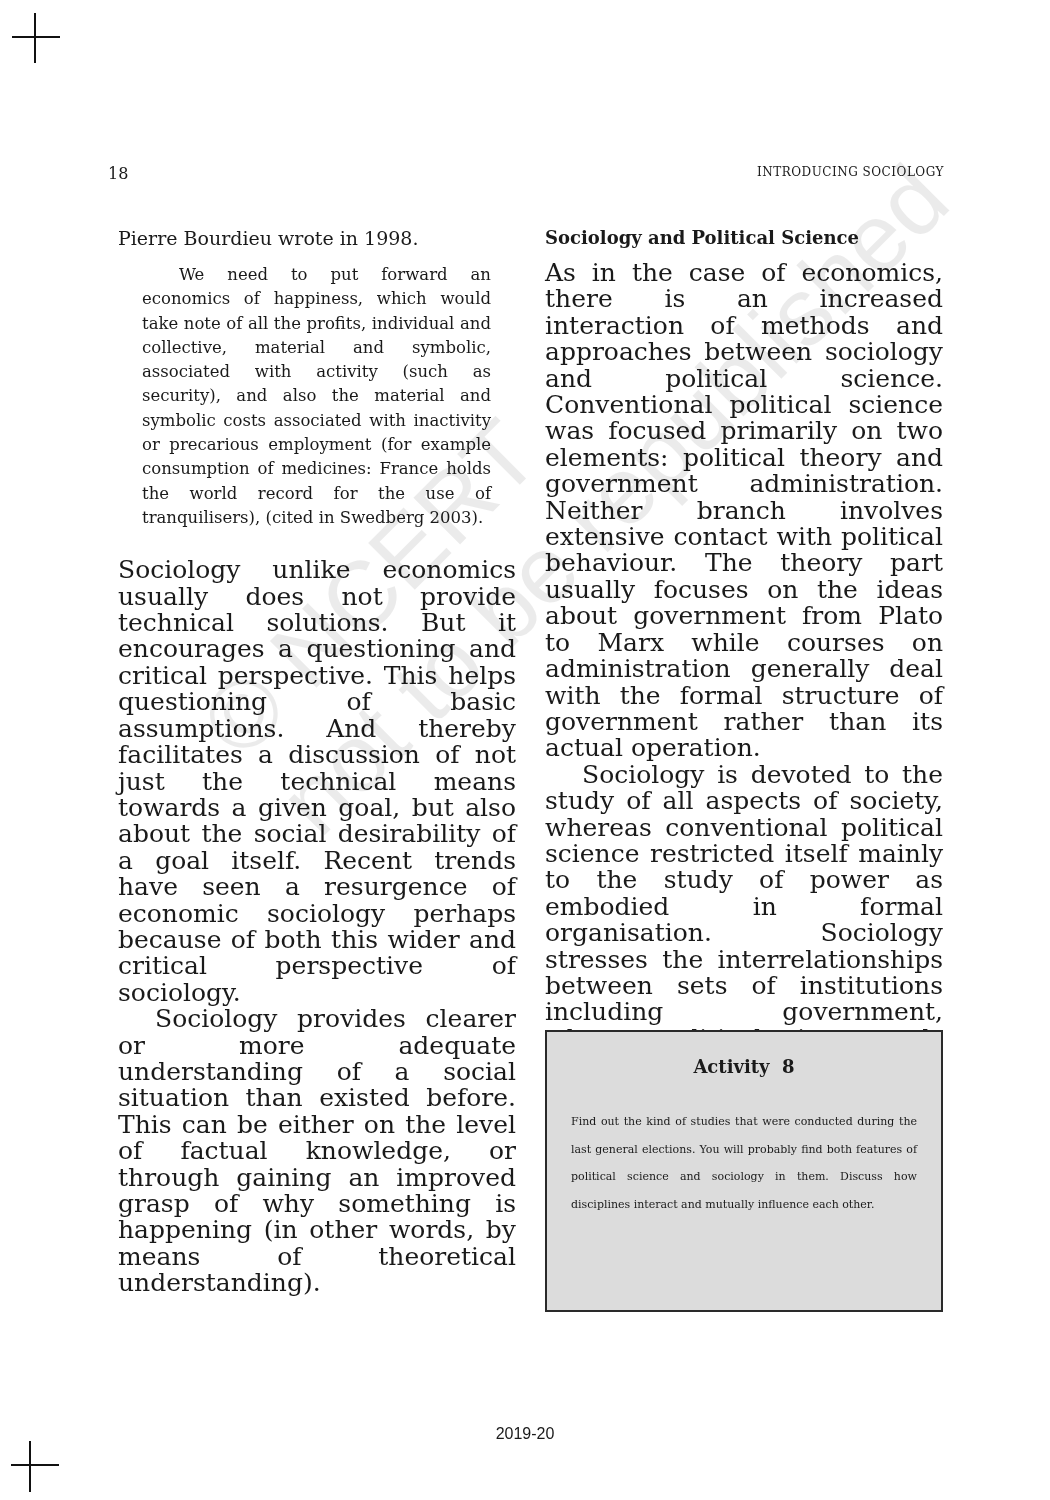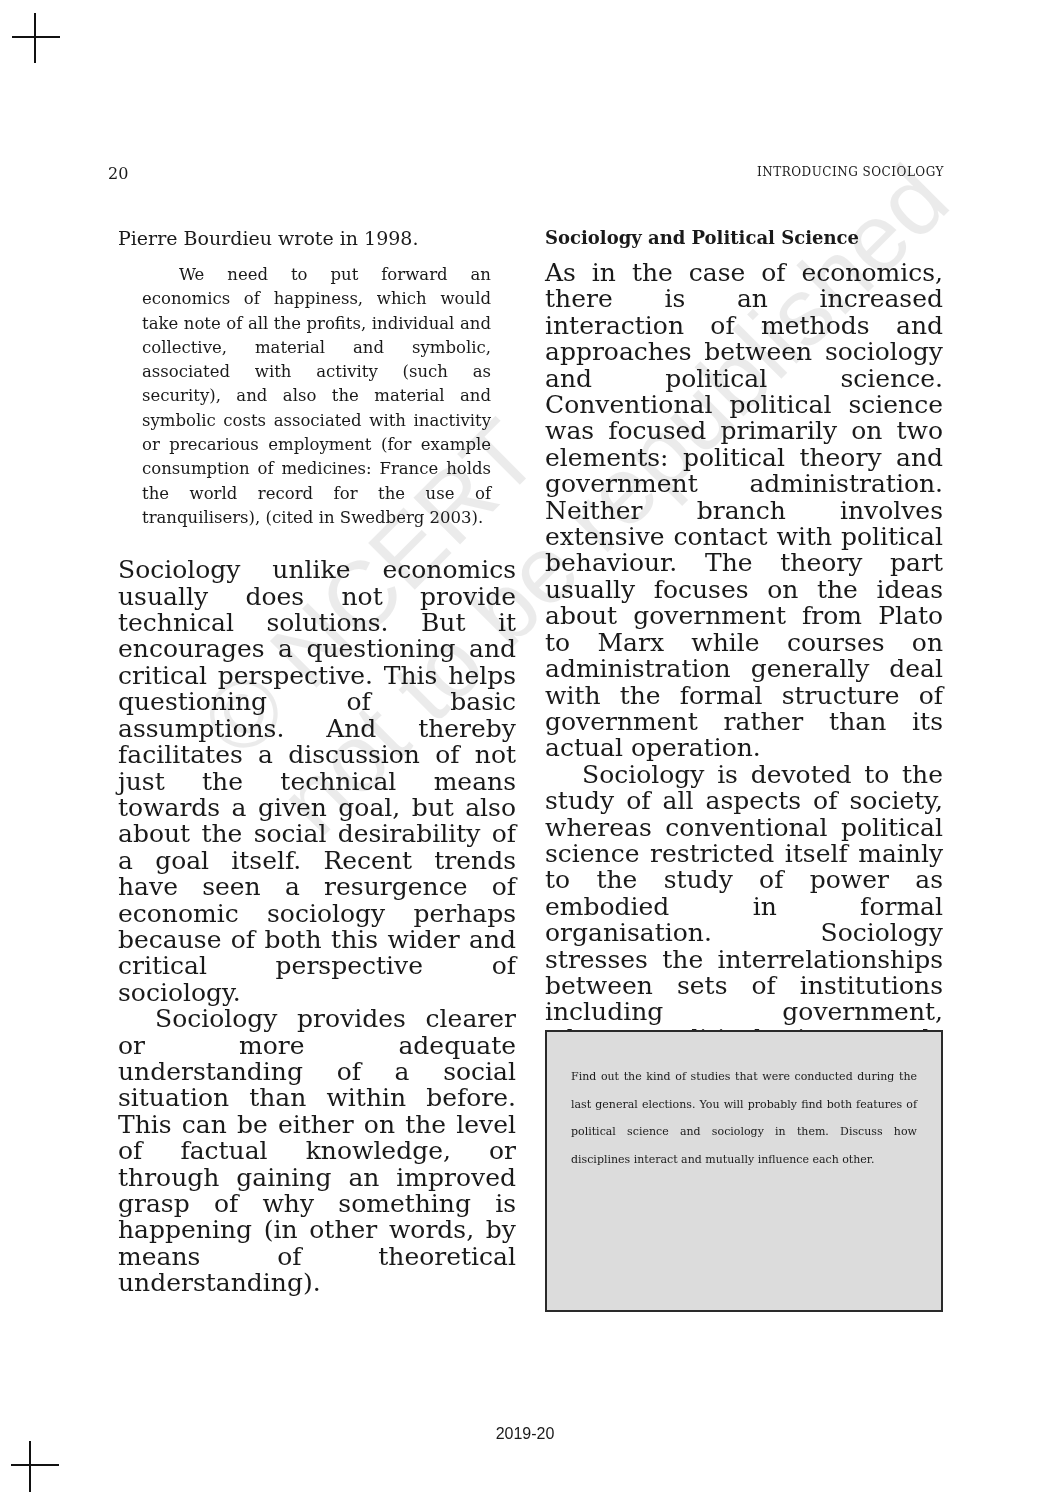--- a/index.html
+++ b/index.html
@@ -41,39 +41,40 @@
   }
 </style>
 </head>
 <body>
 
 <div class="crop" style="left:12px;top:36px;width:48px;height:2px;"></div>
 <div class="crop" style="left:34px;top:13px;width:2px;height:50px;"></div>
 <div class="crop" style="left:11px;top:1464px;width:48px;height:2px;"></div>
 <div class="crop" style="left:29px;top:1441px;width:2px;height:51px;"></div>
 
-<div class="page-number">20</div>
+<div class="page-number">18</div>
 <div class="running-head">INTRODUCING SOCIOLOGY</div>
 
 <div class="col col-left">
   <p class="lead-line">Pierre Bourdieu wrote in 1998.</p>
   <div class="quote">
     <p class="indent">We need to put forward an economics of happiness, which would take note of all the profits, individual and collective, material and symbolic, associated with activity (such as security), and also the material and symbolic costs associated with inactivity or precarious employment (for example consumption of medicines: France holds the world record for the use of tranquilisers), (cited in Swedberg 2003).</p>
   </div>
   <p class="body-text para-gap">Sociology unlike economics usually does not provide technical solutions. But it encourages a questioning and critical perspective. This helps questioning of basic assumptions. And thereby facilitates a discussion of not just the technical means towards a given goal, but also about the social desirability of a goal itself. Recent trends have seen a resurgence of economic sociology perhaps because of both this wider and critical perspective of sociology.</p>
-  <p class="body-text indent">Sociology provides clearer or more adequate understanding of a social situation than within before. This can be either on the level of factual knowledge, or through gaining an improved grasp of why something is happening (in other words, by means of theoretical understanding).</p>
+  <p class="body-text indent">Sociology provides clearer or more adequate understanding of a social situation than existed before. This can be either on the level of factual knowledge, or through gaining an improved grasp of why something is happening (in other words, by means of theoretical understanding).</p>
 </div>
 
 <div class="col col-right">
   <h2 class="section-heading">Sociology and Political Science</h2>
   <p class="body-text">As in the case of economics, there is an increased interaction of methods and approaches between sociology and political science. Conventional political science was focused primarily on two elements: political theory and government administration. Neither branch involves extensive contact with political behaviour. The theory part usually focuses on the ideas about government from Plato to Marx while courses on administration generally deal with the formal structure of government rather than its actual operation.</p>
   <p class="body-text indent">Sociology is devoted to the study of all aspects of society, whereas conventional political science restricted itself mainly to the study of power as embodied in formal organisation.  Sociology stresses the interrelationships between sets of institutions including government, whereas political science tends to turn attention towards the processes within the government.</p>
 </div>
 
 <div class="activity-box">
+  <div class="activity-title" style="white-space:pre;">Activity  8</div>
   <p class="activity-text">Find out the kind of studies that were conducted during the last general elections. You will probably find both features of political science and sociology in them. Discuss how disciplines interact and mutually influence each other.</p>
 </div>
 
 <div class="watermark">
   <div>© NCERT</div>
   <div>not to be republished</div>
 </div>
 
 <div class="footer-year">2019-20</div>
 

